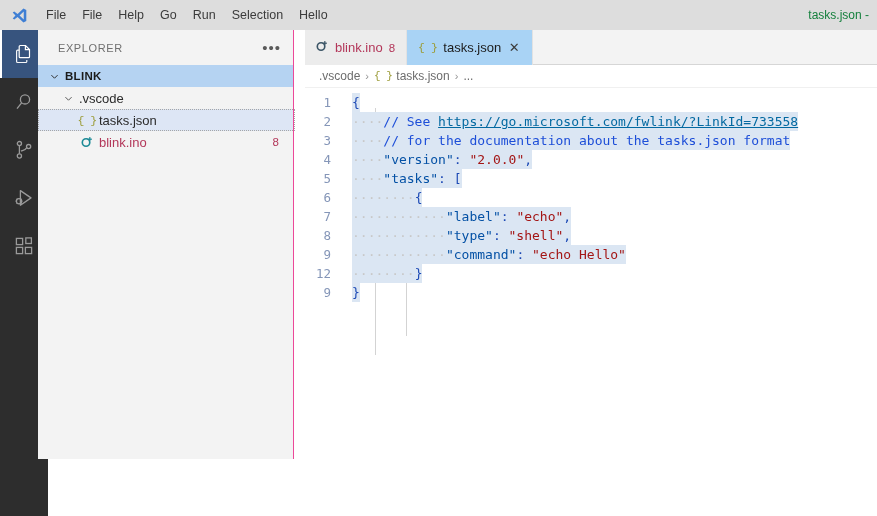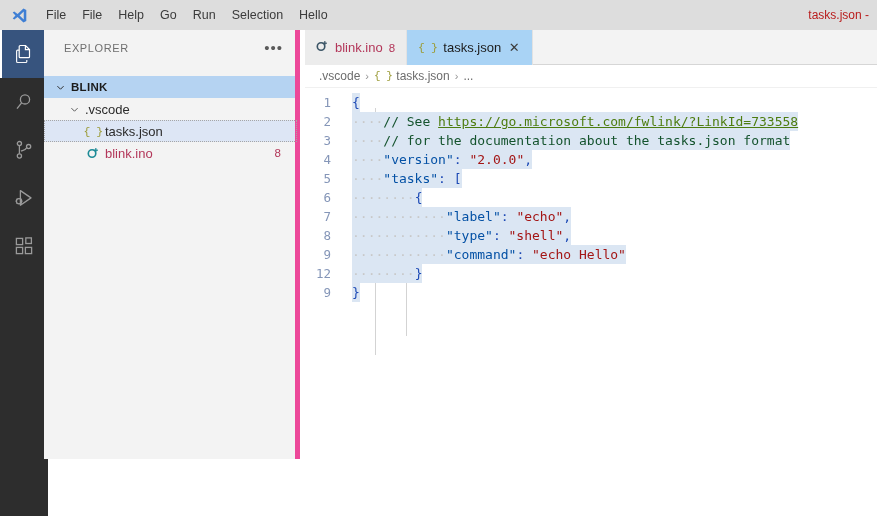--- a/index.html
+++ b/index.html
@@ -20,21 +20,21 @@
     font-size: 12px; color: #444444;
   }
   .vs-logo { width: 38px; height: 30px; display: flex; align-items: center; justify-content: center; }
   .menu { display: flex; align-items: center; height: 38px; }
   .menu-item {
     padding: 0 8px; height: 30px; line-height: 30px;
     font-size: 12.5px; color: #3b3b3b; white-space: nowrap; cursor: default;
   }
   .title-caption {
     position: absolute; right: 8px; top: 0; height: 48px; line-height: 30px;
-    font-size: 12px; color: #b91c1c; white-space: nowrap;
+    font-size: 12px; color: #15803d; white-space: nowrap;
   }
 
   
   .activitybar {
     position: absolute; left: 0; top: 30px; width: 48px; height: 486px;
     background: #2d2d2d;
   }
   .act-item {
     position: relative; width: 48px; height: 48px;
     display: flex; align-items: center; justify-content: center;
@@ -42,33 +42,33 @@
   }
   .act-item.active { background: #37547e; }
   .act-item.active::before {
     content: ""; position: absolute; left: 0; top: 0; width: 2px; height: 48px;
     background: #ffffff;
   }
   .act-item svg { display: block; }
 
   
   .sidebar {
-    position: absolute; left: 44px; top: 30px; width: 256px; height: 429px;
+    position: absolute; left: 38px; top: 30px; width: 256px; height: 429px;
     background: #f3f3f3;
-    border-right: 5px solid #ec4899;
+    border-right: 1px solid #ec4899;
   }
   .sb-header {
     height: 35px; display: flex; align-items: center;
     padding: 0 12px 0 20px;
     font-size: 11px; letter-spacing: .6px; color: #6f6f6f; font-weight: 400;
   }
   .sb-header .ttl { flex: 1; }
   .sb-dots { font-size: 15px; color: #5a5a5a; line-height: 8px; cursor: pointer; letter-spacing: 1px; }
 
-  .tree { font-size: 13px; color: #2b2b2b; margin-top: 11px; }
+  .tree { font-size: 13px; color: #2b2b2b; }
   .row {
     position: relative; height: 22px; display: flex; align-items: center;
     white-space: nowrap; cursor: pointer;
   }
   .row.root { background: #b5d3f2; font-weight: bold; font-size: 11.5px; letter-spacing: .3px; color: #1b1b1b; }
   .row.selected { background: #dde6f5; }
   .row.selected::before {
     content:""; position:absolute; left:0; top:0; bottom:0; width:100%;
     border: 1px dotted #a6a6a6; pointer-events:none;
   }
@@ -115,22 +115,22 @@
   .lnum {
     width: 47px; text-align:right; padding-right: 21px;
     color: #8596b8; font-size: 12.5px; flex:none; user-select:none;
   }
   .ctext { position:relative; white-space:pre; height:19px; line-height:19px; }
   .sel { background:#dbe6f3; }
   .ws { color:#c8c8c8; }
   .k-punct { color:#1c49b5; }
   .k-key    { color:#0451a5; }
   .k-str    { color:#a31515; }
-  .k-com    { color:#14532d; }
-  .k-link   { color:#4d7c0f; text-decoration: underline; }
+  .k-com    { color:#1d4ed8; }
+  .k-link   { color:#0369a1; text-decoration: underline; }
   .k-brack  { color:#1c49b5; }
 
   .iguide {
     position:absolute; top:0; bottom:0; width:1px; background:#d3d3d3;
   }
 </style>
 </head>
 <body>
 
 <div id="app">

